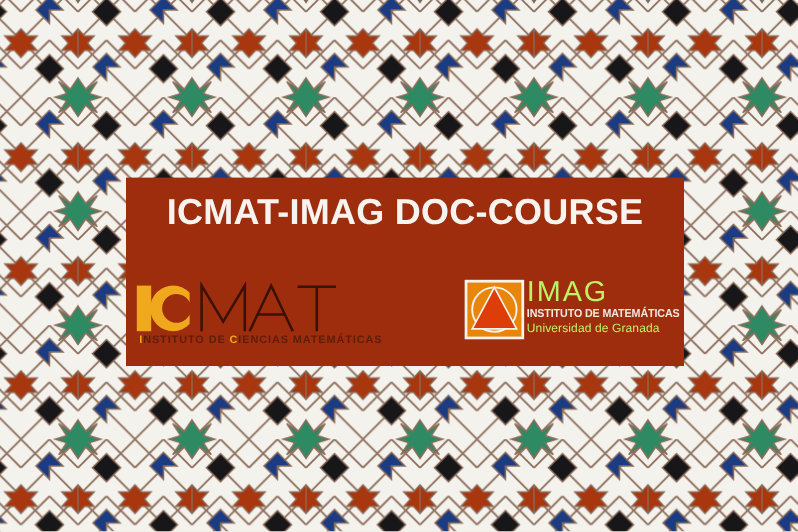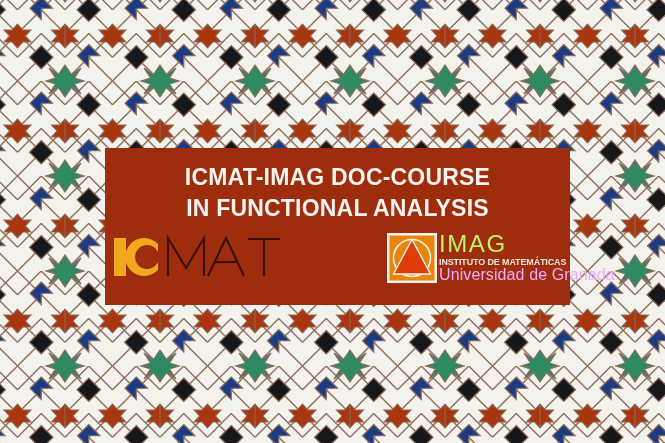--- a/index.html
+++ b/index.html
@@ -32,21 +32,21 @@
     width:465px; height:157px;
     background:#9e2d0d;
   }
 
   #title{
     position:absolute;
     left:0; right:0; top:14px;
     text-align:center;
     color:#f7f4f0;
     font-family:"Liberation Sans", sans-serif;
-    font-size:23px;
+    font-size:30px;
     font-weight:700;
     letter-spacing:0.2px;
     line-height:31px;
   }
   #title .ln{ display:block; }
 
   
   #logos{
     position:absolute;
     left:0; right:0; top:86px;
@@ -102,25 +102,25 @@
     font-size:9.6px;
     font-weight:700;
     letter-spacing:-0.1px;
     line-height:12px;
     color:#f0e7df;
     transform:scaleX(0.93);
     transform-origin:left center;
     white-space:nowrap;
   }
   #imag-l2{
-    font-size:16px;
+    font-size:10px;
     font-weight:400;
     letter-spacing:0.1px;
     line-height:14px;
-    color:#f0abfc;
+    color:#bef264;
     white-space:nowrap;
   }
 </style>
 </head>
 <body>
 
 <div id="poster">
 
   <div id="tiles">
     <svg id="tilesvg" viewBox="0 0 760 500" preserveAspectRatio="xMidYMid slice">
@@ -175,21 +175,20 @@
         </pattern>
       </defs>
       <rect x="0" y="0" width="760" height="500" fill="url(#zellige)"></rect>
     </svg>
   </div>
 
   <div id="banner">
 
     <div id="title">
       <span class="ln">ICMAT-IMAG DOC-COURSE</span>
-      <span class="ln">IN FUNCTIONAL ANALYSIS</span>
     </div>
 
     <div id="logos">
 
       <div id="icmat">
         <div id="icmat-mark">
           <svg width="172" height="48" viewBox="0 0 172 48">
 
             <g fill="#f0a81e">
               <rect x="4" y="4" width="12" height="38"></rect>
@@ -198,20 +197,21 @@
 
             <g stroke="#3b1105" stroke-width="2.1" fill="none" stroke-linejoin="miter" stroke-linecap="butt">
               <path d="M58 42 L58 4 L76 34 L94 4 L94 42"></path>
               <path d="M98 42 L116 4 L134 42"></path>
               <path d="M105 28 L127 28"></path>
               <path d="M138 5 L170 5"></path>
               <path d="M154 5 L154 42"></path>
             </g>
           </svg>
         </div>
+        <div id="icmat-sub"><span class="hl">I</span>NSTITUTO DE <span class="hl">C</span>IENCIAS MATEMÁTICAS</div>
       </div>
 
       <div id="imag">
         <div id="imag-mark">
           <svg width="50" height="50" viewBox="0 0 50 50">
             <rect x="0" y="0" width="50" height="50" fill="#f6f2ec"></rect>
             <rect x="2.5" y="2.5" width="45" height="45" fill="#e8860b"></rect>
             <circle cx="25" cy="25" r="18.5" fill="none" stroke="#f6f2ec" stroke-width="1.6"></circle>
             <path d="M25 6.5 L43.5 41 L6.5 41 Z" fill="#dd3d09" stroke="#f6f2ec" stroke-width="1.4"></path>
           </svg>

